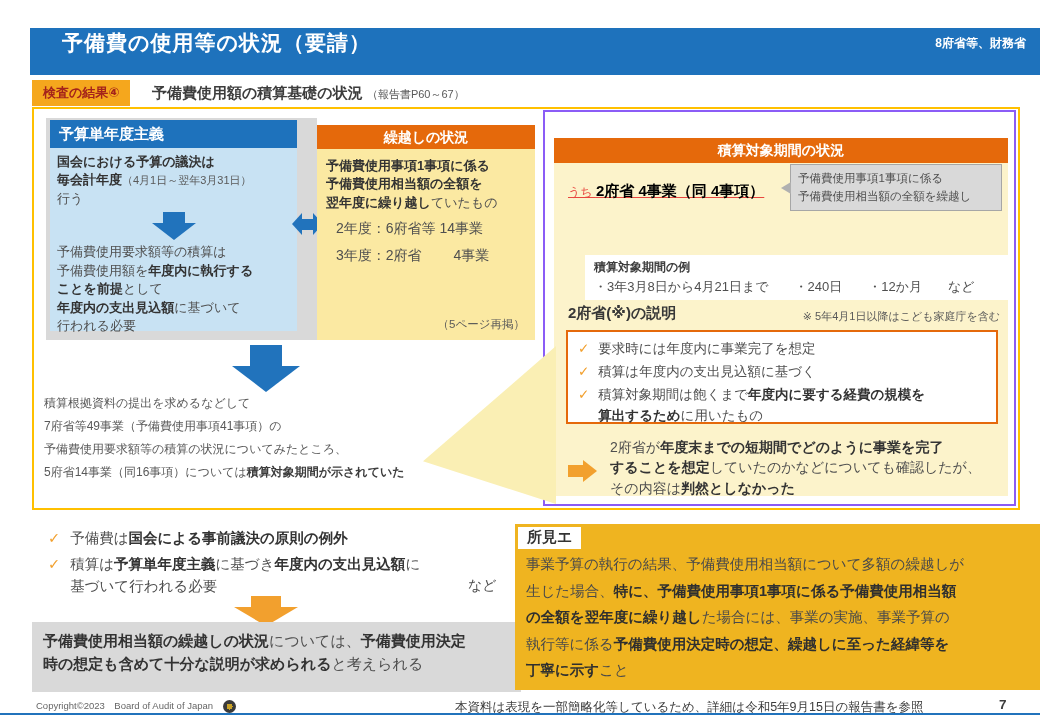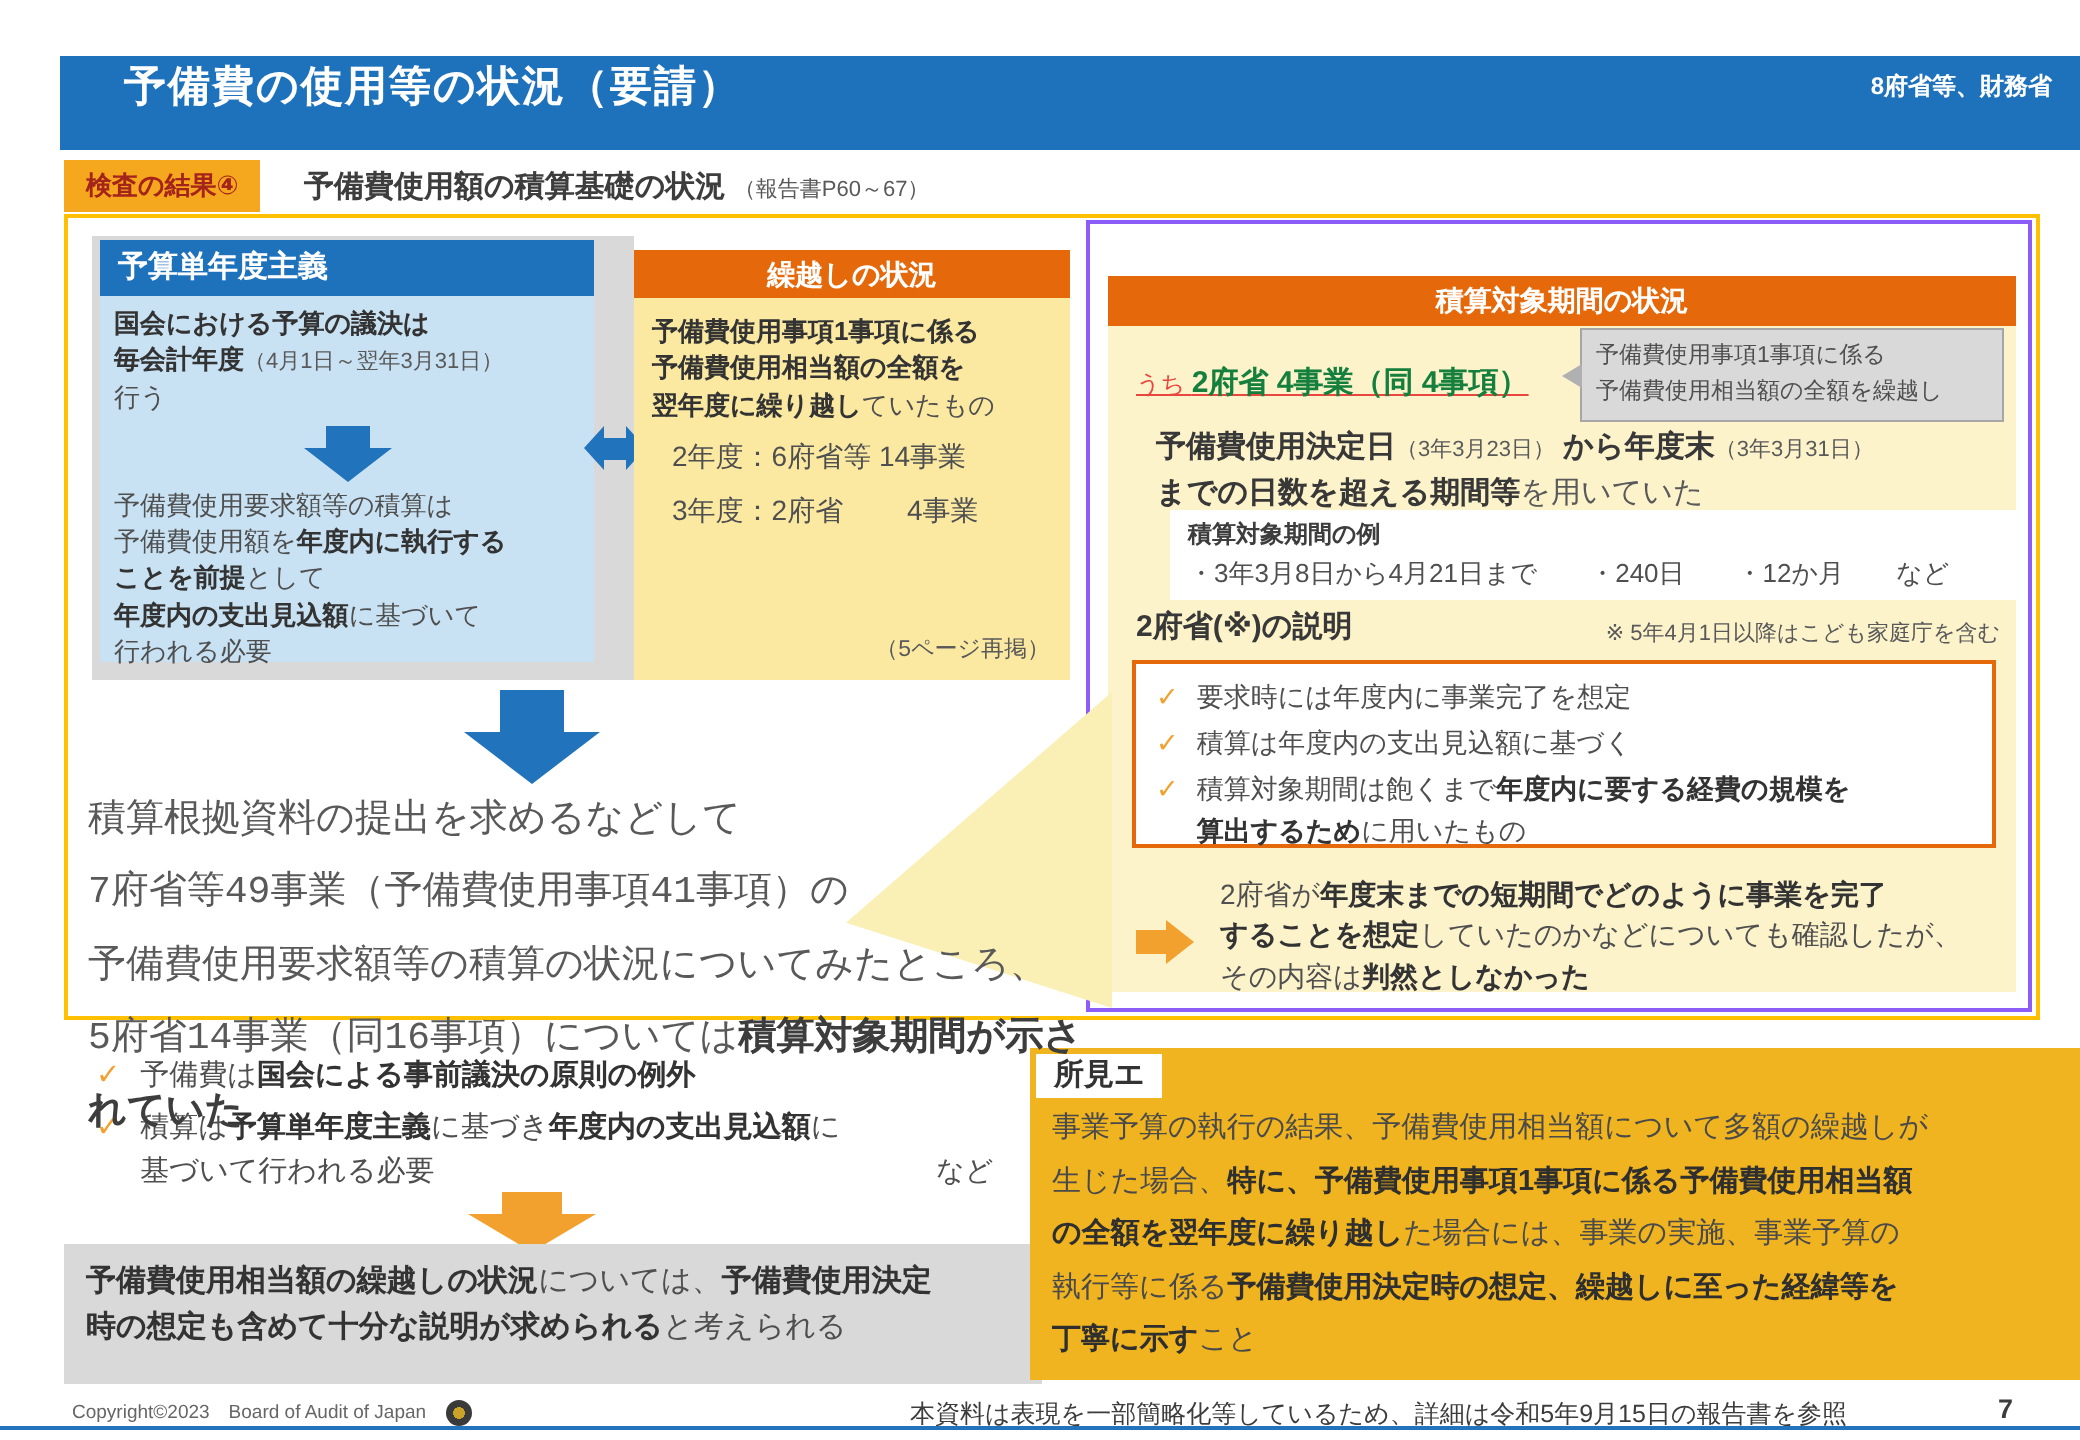--- a/index.html
+++ b/index.html
@@ -46,29 +46,29 @@
   .ra .head{width:0;height:0;border-top:11px solid transparent;border-bottom:11px solid transparent;border-left:14px solid #f2a02e;}
 
   
   .co{left:283px;top:16px;width:218px;height:215px;background:#fbe9a2;}
   .co-hdr{height:24px;background:#e5690b;color:#fff;font-weight:700;font-size:14px;line-height:24px;text-align:center;}
   .co-body{box-sizing:border-box;padding:8px 9px 0 9px;font-size:13px;line-height:1.42;color:#4f4f4f;}
   .co-body .b{color:#333;}
   .co-line{margin:7px 0 0 10px;font-size:14px;color:#4f4f4f;}
   .co-note{position:absolute;right:10px;bottom:8px;font-size:11.5px;color:#595959;}
 
-  .findings{left:10px;top:283px;width:498px;font-size:19px;line-height:1.92;color:#595959;z-index:2;font-family:Liberation Mono, monospace;}
+  .findings{left:10px;top:283px;width:498px;font-size:12px;line-height:1.92;color:#595959;z-index:2;}
   .wedge{left:389px;top:237px;width:133px;height:158px;background:#faefb4;clip-path:polygon(0% 73%,100% 0%,100% 100%);z-index:1;}
 
   
   .rp{left:509px;top:1px;width:469px;height:392px;border:2px solid #8b5cf6;background:#fff;}
   .ypanel{left:9px;top:26px;width:454px;height:358px;background:#fcf3cb;}
   .yp-hdr{height:25px;background:#e5690b;color:#fff;font-weight:700;font-size:14px;line-height:25px;text-align:center;}
   .subset{left:14px;top:44px;font-size:15px;text-decoration:underline;text-decoration-color:#e8463f;}
-  .subset .b{color:#15803d;}
+  .subset .b{color:#000000;}
   .callout{left:236px;top:26px;width:212px;background:#d9d9d9;border:1px solid #a6a6a6;font-size:11.5px;line-height:1.6;color:#4f4f4f;box-sizing:border-box;padding:4px 7px;}
   .callout::before{content:"";position:absolute;left:-10px;top:17px;border-top:6px solid transparent;border-bottom:6px solid transparent;border-right:10px solid #b0b0b0;}
   .statement{left:24px;top:74px;width:424px;font-size:15px;line-height:1.55;}
   .statement .b{color:#383838;}
   .example{left:31px;top:117px;width:424px;background:#fff;box-sizing:border-box;padding:4px 9px;}
   .ex-title{font-size:12px;font-weight:700;color:#3d3d3d;}
   .ex-items{font-size:13px;color:#4f4f4f;margin-top:2px;}
   .explain-t{left:14px;top:166px;font-size:15px;font-weight:700;color:#383838;}
   .explain-n{right:8px;top:171px;font-size:11px;color:#595959;}
   .chkbox{left:12px;top:192px;width:432px;height:94px;border:2px solid #e5690b;background:#fff;box-sizing:border-box;padding:5px 10px;}
@@ -169,22 +169,20 @@
 5府省14事業（同16事項）については</span><span class="b">積算対象期間が示されていた</span></div>
 
     <div class="abs rp">
       <div class="abs ypanel">
         <div class="yp-hdr plain">積算対象期間の状況</div>
 
         <div class="abs subset rich"><span class="rd smu">うち </span><span class="b rd">2府省 4事業（同 4事項）</span></div>
         <div class="abs callout plain">予備費使用事項1事項に係る
 予備費使用相当額の全額を繰越し</div>
 
-        <div class="abs statement rich"><span class="b">予備費使用決定日</span><span class="sm">（3年3月23日）</span><span class="b"> から年度末</span><span class="sm">（3年3月31日）</span><span class="b">
-までの日数を超える期間等</span><span>を用いていた</span></div>
 
         <div class="abs example">
           <div class="ex-title plain">積算対象期間の例</div>
           <div class="ex-items plain">・3年3月8日から4月21日まで　　・240日　　・12か月　　など</div>
         </div>
 
         <div class="abs explain-t plain">2府省(※)の説明</div>
         <div class="abs explain-n plain">※ 5年4月1日以降はこども家庭庁を含む</div>
 
         <div class="abs chkbox">

